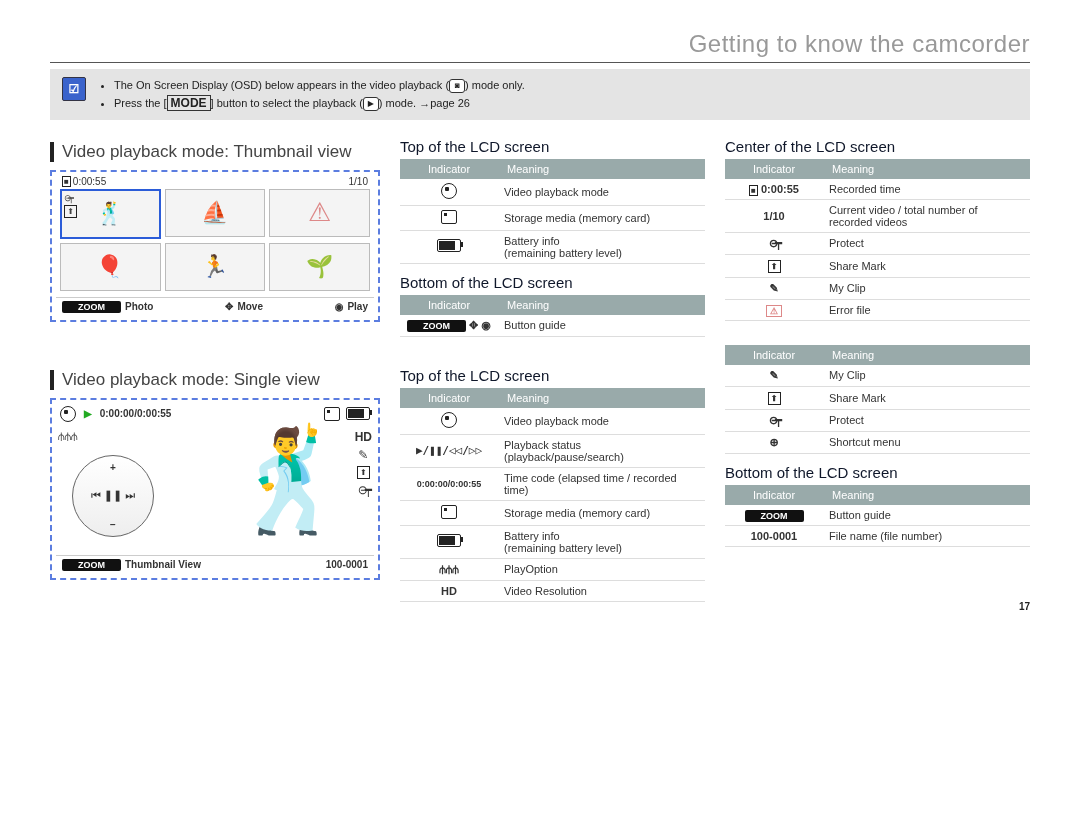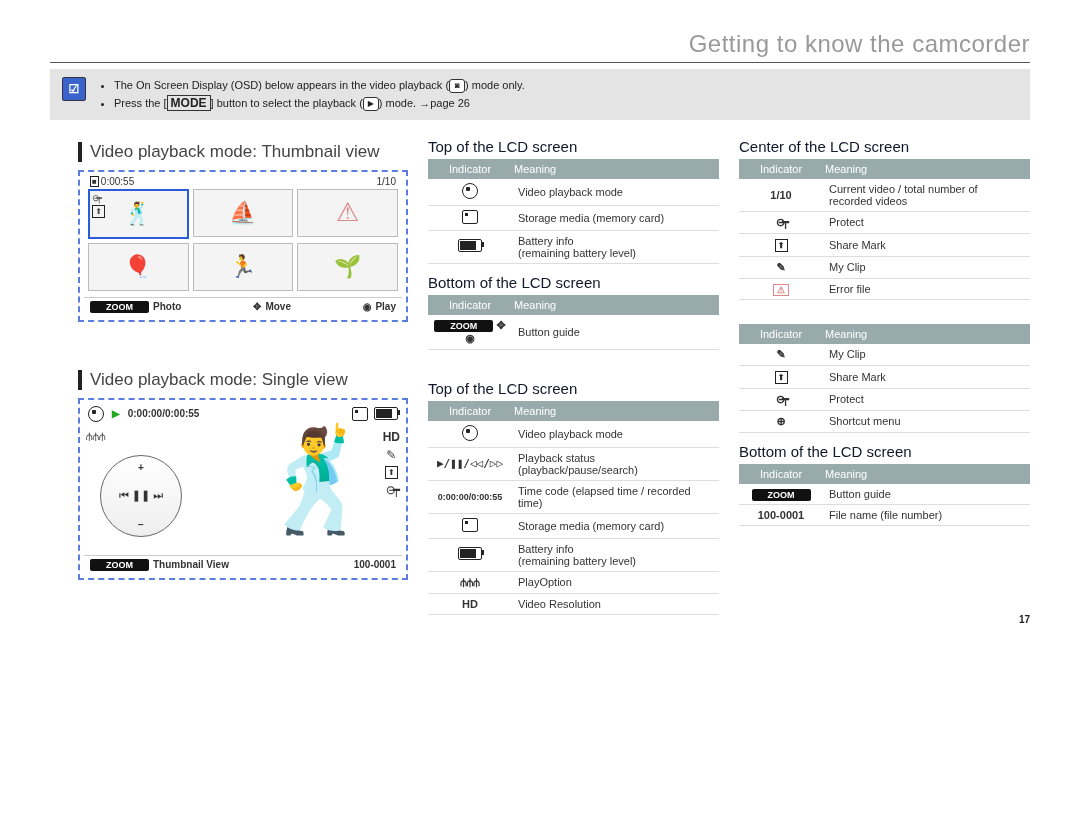--- a/index.html
+++ b/index.html
@@ -57,21 +57,21 @@
   .arrow-right::before{content:"→";font-weight:bold;}
 
   .section-h {
     display:flex; align-items:center;
     font-size:17px; color:#444; margin: 10px 0 8px;
   }
   .section-h::before{content:""; display:inline-block; width:4px; height:20px; background:#222; margin-right:8px;}
 
   .sub-h { font-size:15px; color:#0f172a; margin:6px 0 4px; font-weight:400;}
 
-  .two-col { display:flex; gap:20px;margin-left:28px; }
+  .two-col { display:flex; gap:20px; }
   .left-col { width: 330px; flex-shrink:0; display:flex; flex-direction:column;}
   .right-col { flex:1; display:flex; gap:20px;}
   .right-a, .right-b { flex:1; }
 
   .lcd {
     border:2px dashed #5b7de0;
     padding:4px;
     background:#fff;
     margin-bottom:8px;
     font-size:10px;
@@ -104,21 +104,21 @@
   }
   .wheel-inner { display:flex; gap:3px; font-size:11px; }
   .wheel .plus { position:absolute; top:6px; font-weight:bold; }
   .wheel .minus { position:absolute; bottom:6px; font-weight:bold; }
   .side-icons { position:absolute; right:6px; top:30px; display:flex; flex-direction:column; gap:4px; font-size:12px; align-items:center;}
   .lcd .topleft { position:absolute; left:6px; top:30px; display:flex; flex-direction:column; gap:4px; font-size:11px;}
 
   table.ind {
     width:100%; border-collapse:collapse; font-size:11px; margin-bottom:10px;
   }
-  table.ind th { background:#9aa; color:#fff; font-weight:normal; padding:4px 2px; text-align:left; font-size:11px;}
+  table.ind th { background:#9aa; color:#fff; font-weight:normal; padding:4px 9px; text-align:left; font-size:11px;}
   table.ind th:first-child{ width:80px; background:#9aa; text-align:center;}
   table.ind td { border-bottom:1px solid #ddd; padding:4px 6px; vertical-align:middle; }
   table.ind td:first-child{ text-align:center; font-weight:bold; font-size:11px;}
 
   .page-num { position:absolute; right:50px; bottom:20px; font-size:10px; font-weight:bold; color:#222;}
 
   
   .ico-circle{display:inline-block;width:14px;height:14px;border:1.5px solid #222;border-radius:50%;position:relative;}
   .ico-circle::after{content:"";position:absolute;top:3px;left:3px;width:4px;height:4px;background:#222;border-radius:1px;}
   .ico-card{display:inline-block;width:14px;height:12px;border:1.5px solid #222;border-radius:2px;position:relative;}
@@ -323,20 +323,24 @@
 
       <div class="right-b">
         <div class="sub-h">Center of the LCD screen</div>
         <table class="ind">
           <tbody>
               <tr>
                 <th>Indicator</th>
                 <th>Meaning</th>
               </tr>
           <tr>
+                <td><span style="border:1px solid #222;font-size:8px;padding:0 1px;">■</span> <span>0:00:55</span></td>
+                <td>Recorded time</td>
+              </tr>
+          <tr>
                 <td>1/10</td>
                 <td>Current video / total number of recorded videos</td>
               </tr>
           <tr>
                 <td><span class="lock"></span></td>
                 <td>Protect</td>
               </tr>
           <tr>
                 <td><span class="ico-share">⬆</span></td>
                 <td>Share Mark</td>

